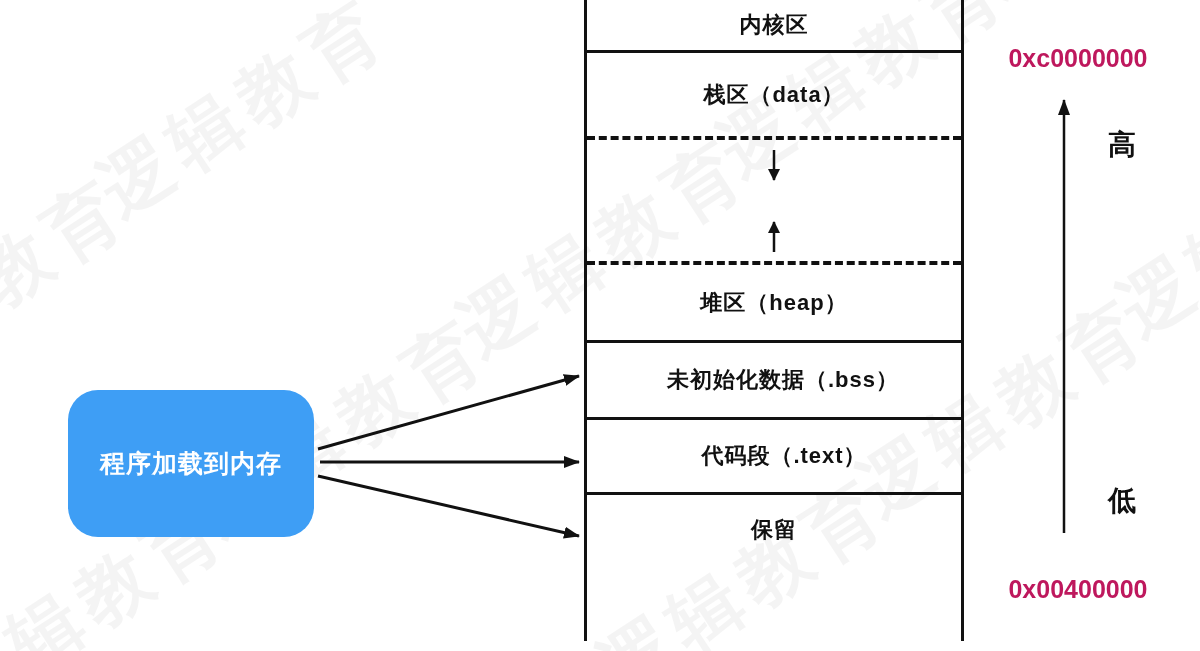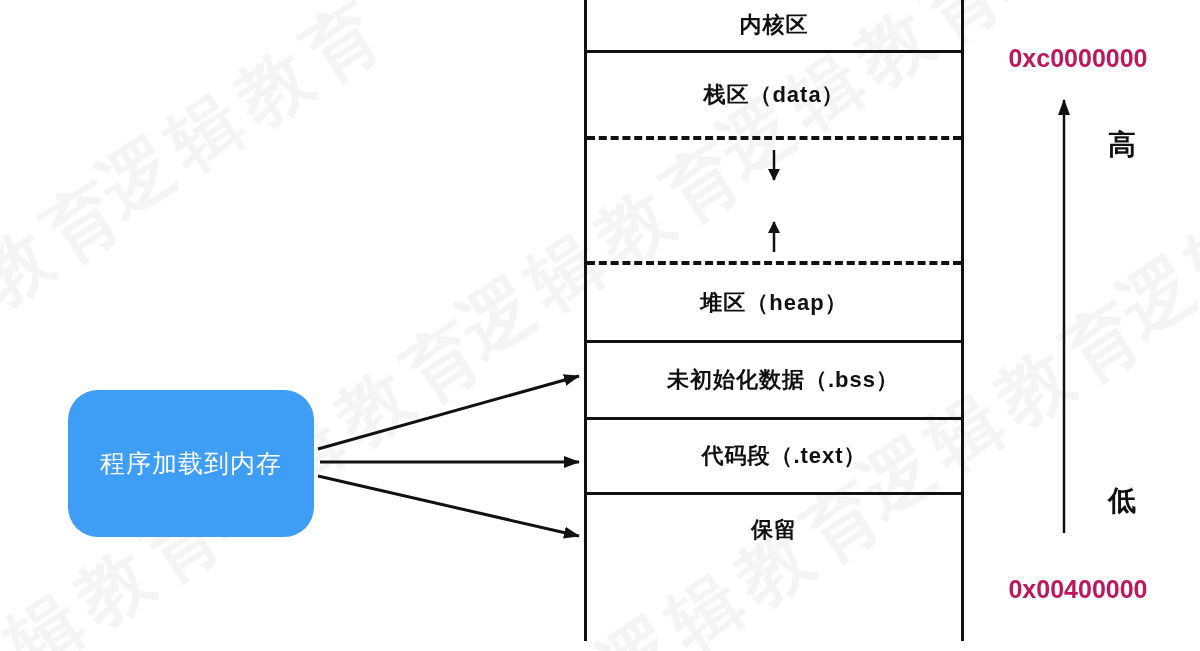--- a/index.html
+++ b/index.html
@@ -72,21 +72,21 @@
     top: 390px;
     width: 246px;
     height: 147px;
     background: #3E9EF5;
     border-radius: 30px;
     display: flex;
     align-items: center;
     justify-content: center;
     color: #ffffff;
     font-size: 25px;
-    font-weight: 400;
+    font-weight: 700;
     letter-spacing: 1px;
     z-index: 2;
   }
 
   
   .overlay {
     position: absolute;
     inset: 0;
     width: 1200px;
     height: 651px;

